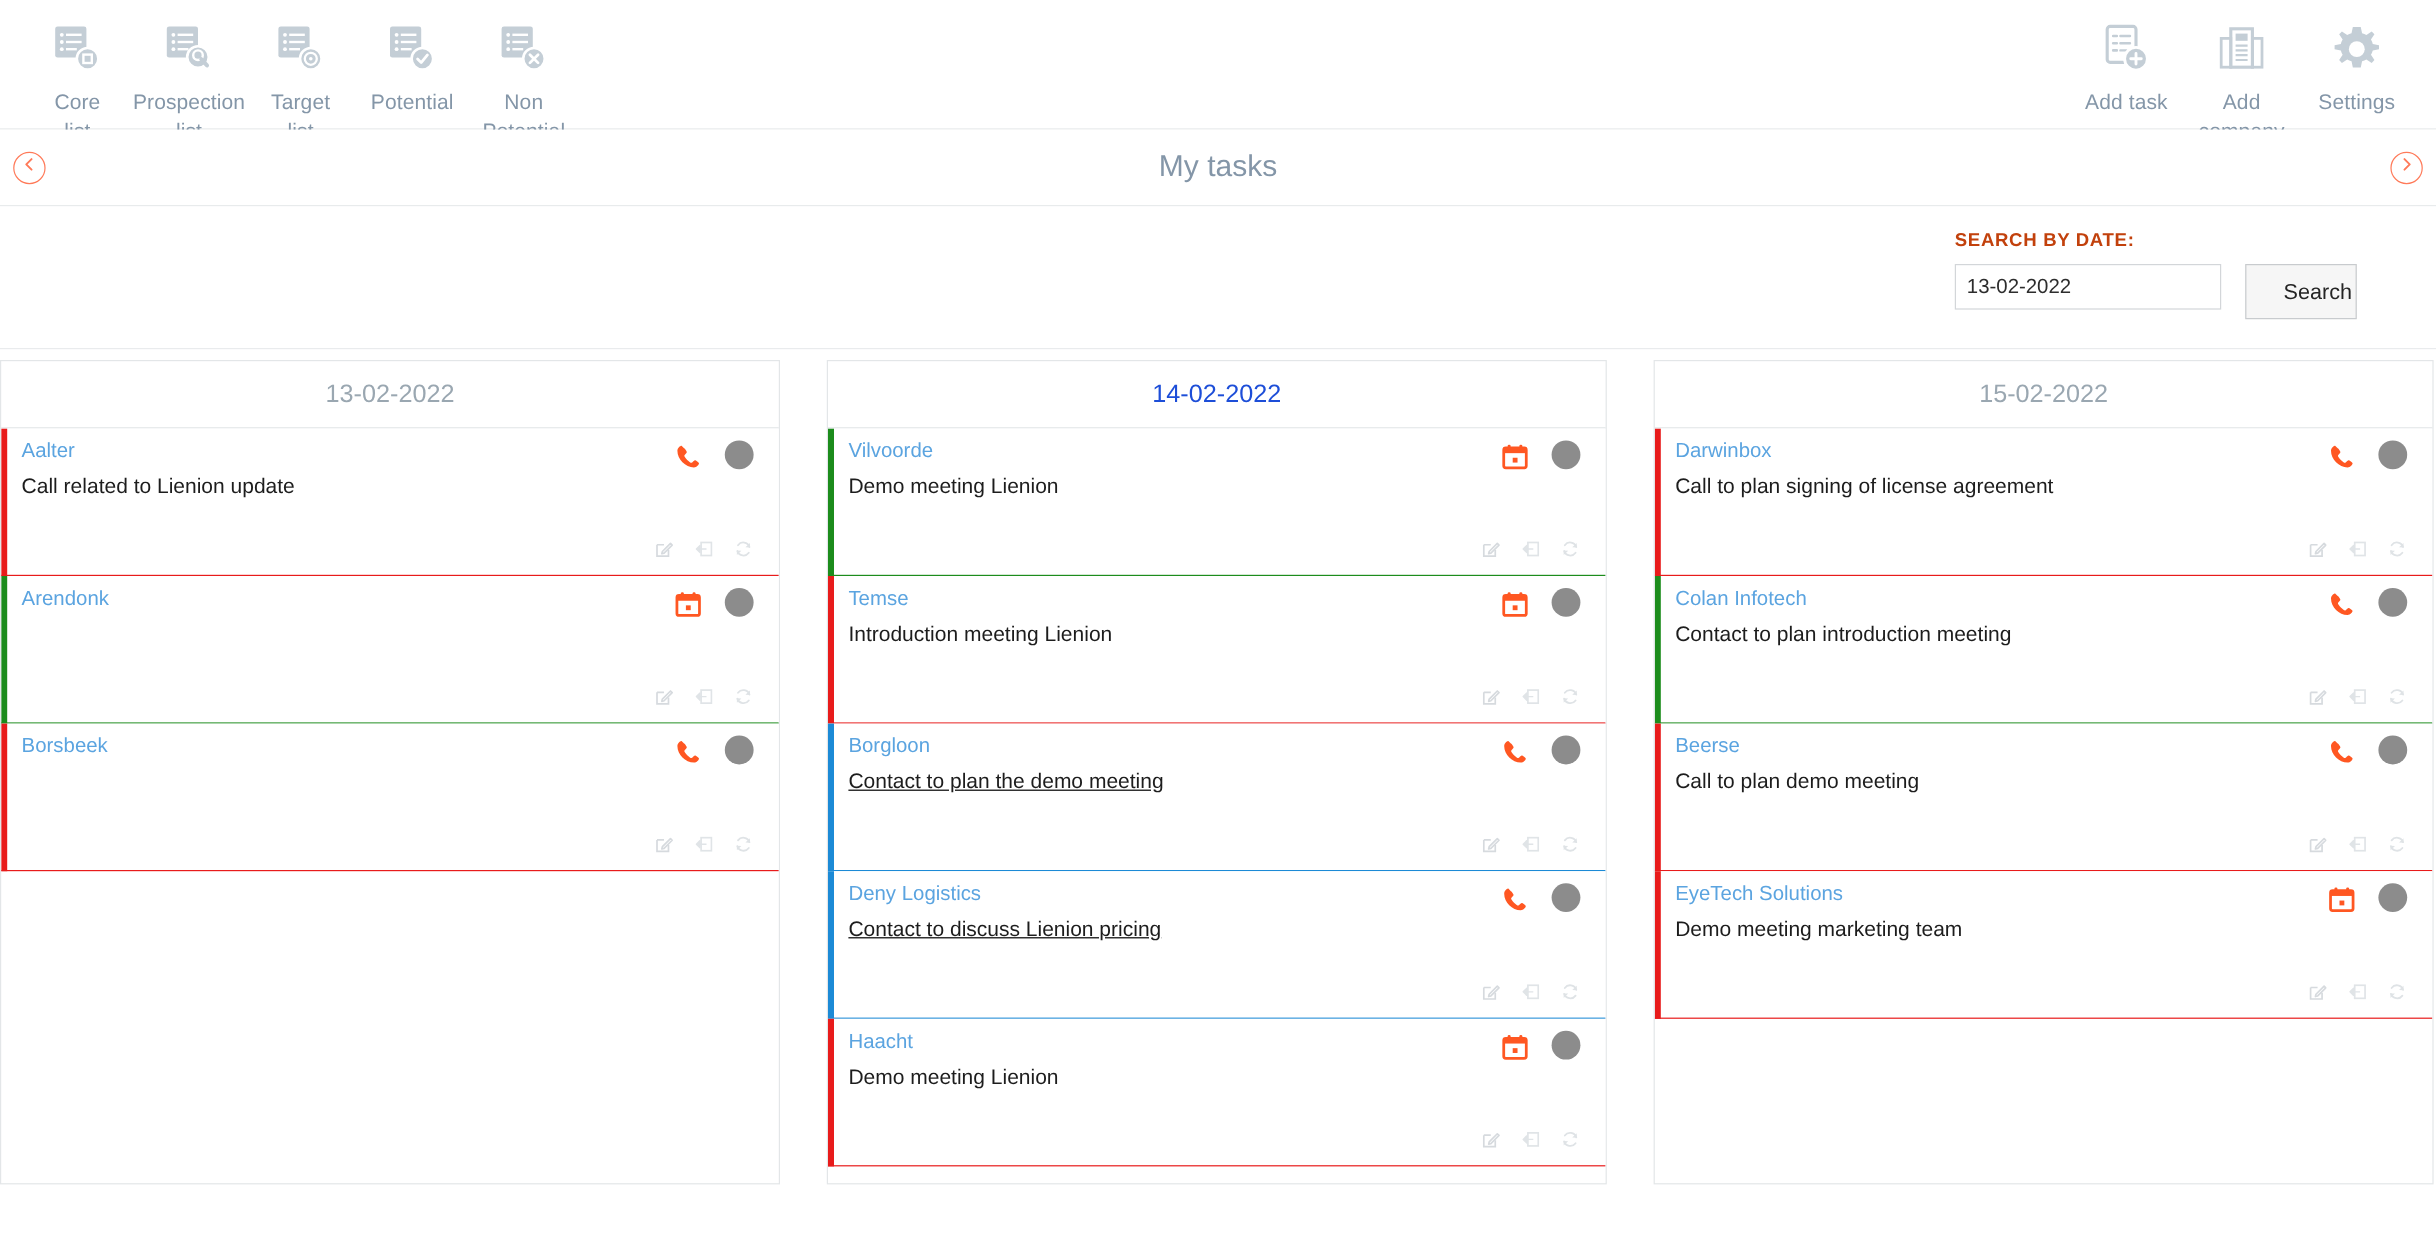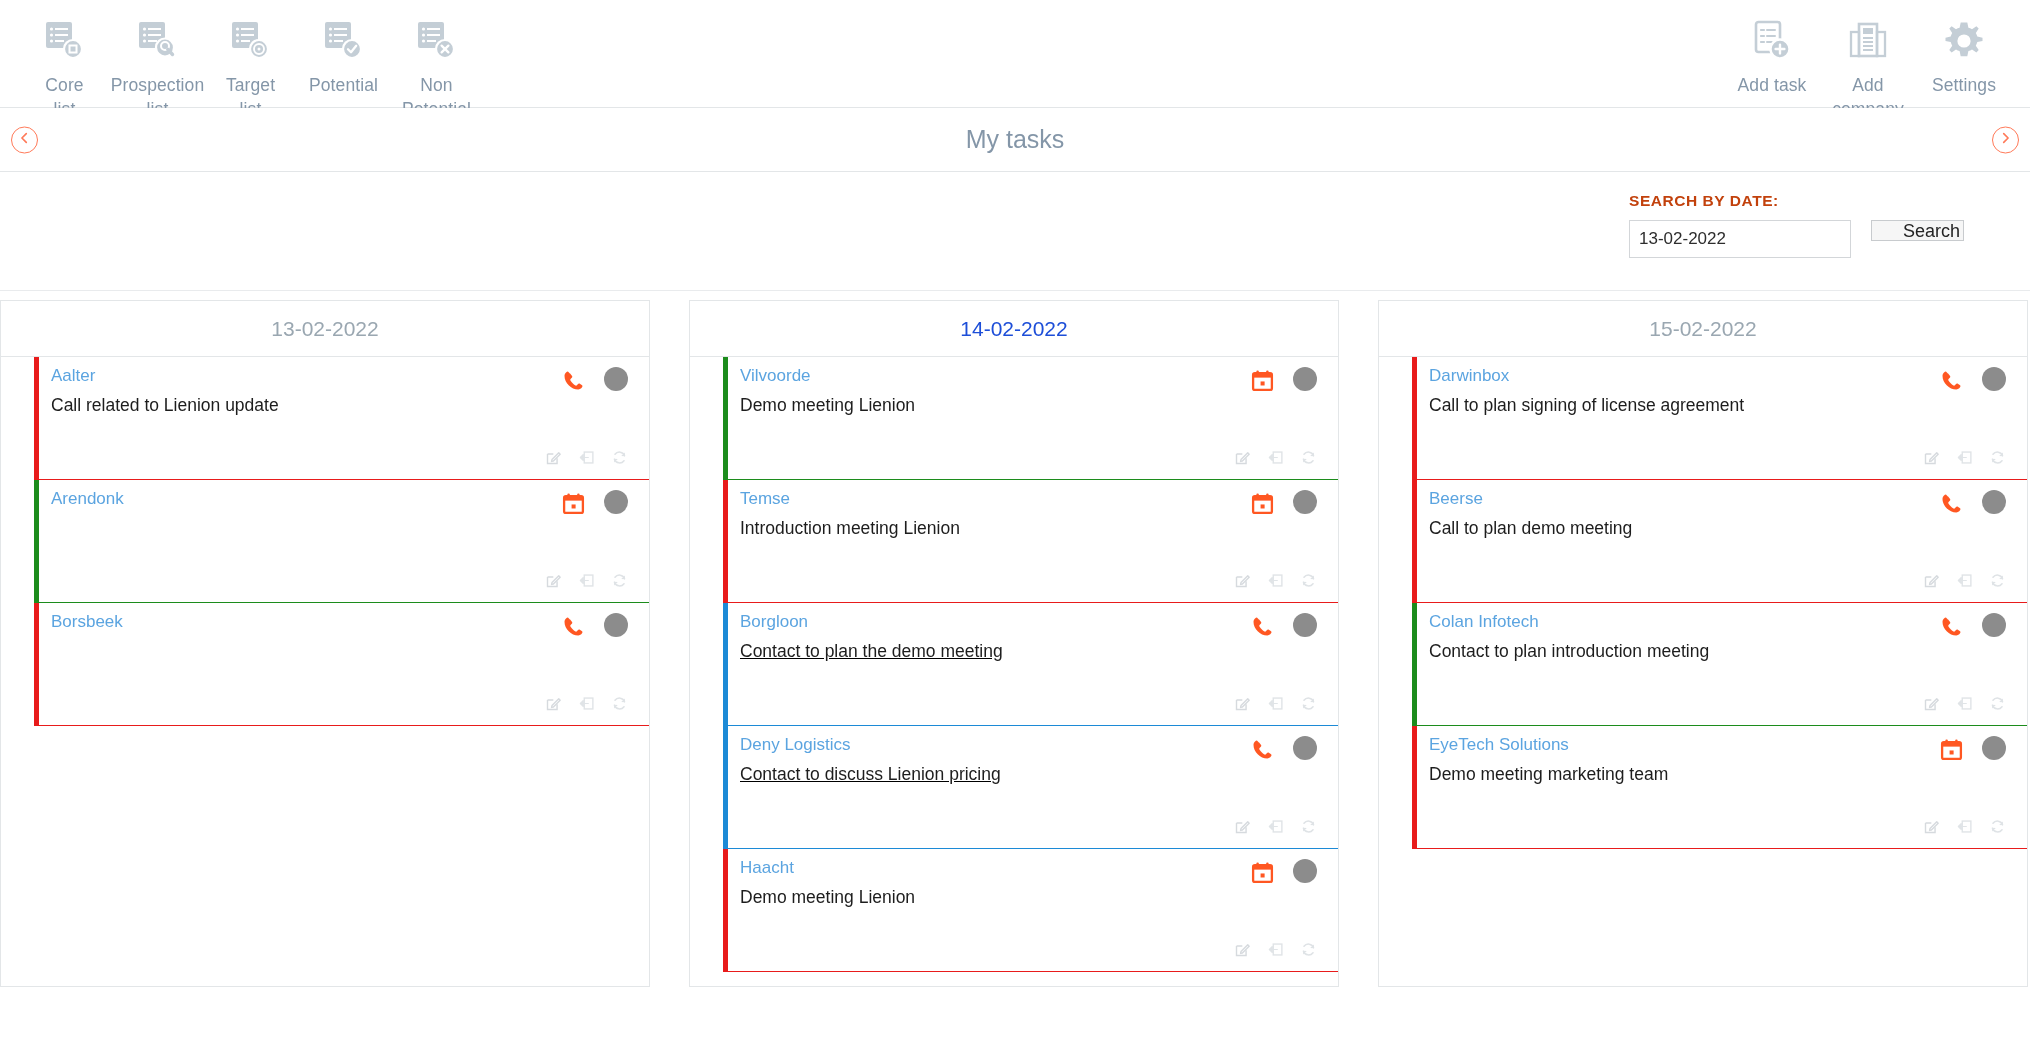--- a/index.html
+++ b/index.html
@@ -101,21 +101,21 @@
     border: 1px solid #d3d6d9;
     background: #fff;
     font-size: 17px;
     color: #2d2d2d;
     padding: 0 9px;
     font-family: "Liberation Sans", sans-serif;
     outline: none;
   }
   .search-btn {
     margin-left: 20px;
-    width: 93px; height: 21px;
+    width: 93px; height: 46px;
     border: 1px solid #c8cbce;
     background: #f6f6f6;
     font-size: 18px;
     color: #242424;
     font-family: "Liberation Sans", sans-serif;
     cursor: pointer;
     padding-left: 28px;
   }
 
   
@@ -151,21 +151,20 @@
   .col-body { flex: 1; overflow: hidden; }
 
   
   .card {
     position: relative;
     height: 123px;
     background: #fff;
     border-left: 5px solid #000000;
     border-bottom: 1.6px solid #e00000;
     padding: 9px 12px 0 12px;
-    margin-left: 33px;
   }
   .card.red    { border-left-color:#e81b1b; border-bottom-color:#e81b1b; }
   .card.green  { border-left-color:#1c8c1c; border-bottom-color:#1c8c1c; }
   .card.blue   { border-left-color:#1c8ad6; border-bottom-color:#1c8ad6;text-decoration:underline; }
 
   .card-company {
     font-size: 17px;
     color: #5ba4e0;
     line-height: 1.2;
     cursor: pointer;
@@ -624,47 +623,47 @@
             </span>
             <span class="act">
               <svg viewBox="0 0 16 16">
                 <path d="M13.4 6.2 A5.8 5.8 0 0 0 3.2 4.6" fill="none" stroke="#dfe3e6" stroke-width="1.6" stroke-linecap="round"></path>
                 <path d="M2.6 9.8 A5.8 5.8 0 0 0 12.8 11.4" fill="none" stroke="#dfe3e6" stroke-width="1.6" stroke-linecap="round"></path>
                 <path d="M13.8 2.6 L13.8 6.6 L9.8 6.4 z" fill="#dfe3e6"></path>
                 <path d="M2.2 13.4 L2.2 9.4 L6.2 9.6 z" fill="#dfe3e6"></path>
               </svg>
             </span>
           </div></div>
+        <div class="card green"><div class="card-company">Colan Infotech</div><div class="card-desc">Contact to plan introduction meeting</div><div class="card-type">
+            <svg viewBox="0 0 24 24">
+              <path d="M6.2 2.6 C5 2.6 2.6 4.6 2.6 7 c0 7.4 7 14.4 14.4 14.4 2.4 0 4.4-2.4 4.4-3.6 0-.6-2.8-2.6-3.6-2.6-.9 0-2.2 2.2-3 2.2-1.4 0-6.2-4.8-6.2-6.2 0-.8 2.2-2.1 2.2-3 0-.8-2-3.6-2.6-3.6z" fill="#ff5722"></path>
+            </svg>
+          </div><div class="card-avatar"></div><div class="card-actions">
+            <span class="act">
+              <svg viewBox="0 0 16 16">
+                <path d="M1.6 4.2 h6.2 M1.6 4.2 v10.2 h10.2 v-5.6" fill="none" stroke="#d6dade" stroke-width="1.5"></path>
+                <path d="M6.4 10.2 L13.6 3 L15.1 4.5 L7.9 11.7 L5.9 12.2 z" fill="none" stroke="#d6dade" stroke-width="1.5" stroke-linejoin="round"></path>
+              </svg>
+            </span>
+            <span class="act">
+              <svg viewBox="0 0 16 16">
+                <rect x="5.6" y="2.2" width="9.2" height="11.6" fill="none" stroke="#e0e4e7" stroke-width="1.5"></rect>
+                <path d="M10.4 8 H1.6 M4.6 4.8 L1.4 8 L4.6 11.2 z" fill="#e0e4e7" stroke="#e0e4e7" stroke-width="1.2" stroke-linejoin="round"></path>
+              </svg>
+            </span>
+            <span class="act">
+              <svg viewBox="0 0 16 16">
+                <path d="M13.4 6.2 A5.8 5.8 0 0 0 3.2 4.6" fill="none" stroke="#dfe3e6" stroke-width="1.6" stroke-linecap="round"></path>
+                <path d="M2.6 9.8 A5.8 5.8 0 0 0 12.8 11.4" fill="none" stroke="#dfe3e6" stroke-width="1.6" stroke-linecap="round"></path>
+                <path d="M13.8 2.6 L13.8 6.6 L9.8 6.4 z" fill="#dfe3e6"></path>
+                <path d="M2.2 13.4 L2.2 9.4 L6.2 9.6 z" fill="#dfe3e6"></path>
+              </svg>
+            </span>
+          </div></div>
         <div class="card red"><div class="card-company">Beerse</div><div class="card-desc">Call to plan demo meeting</div><div class="card-type">
-            <svg viewBox="0 0 24 24">
-              <path d="M6.2 2.6 C5 2.6 2.6 4.6 2.6 7 c0 7.4 7 14.4 14.4 14.4 2.4 0 4.4-2.4 4.4-3.6 0-.6-2.8-2.6-3.6-2.6-.9 0-2.2 2.2-3 2.2-1.4 0-6.2-4.8-6.2-6.2 0-.8 2.2-2.1 2.2-3 0-.8-2-3.6-2.6-3.6z" fill="#ff5722"></path>
-            </svg>
-          </div><div class="card-avatar"></div><div class="card-actions">
-            <span class="act">
-              <svg viewBox="0 0 16 16">
-                <path d="M1.6 4.2 h6.2 M1.6 4.2 v10.2 h10.2 v-5.6" fill="none" stroke="#d6dade" stroke-width="1.5"></path>
-                <path d="M6.4 10.2 L13.6 3 L15.1 4.5 L7.9 11.7 L5.9 12.2 z" fill="none" stroke="#d6dade" stroke-width="1.5" stroke-linejoin="round"></path>
-              </svg>
-            </span>
-            <span class="act">
-              <svg viewBox="0 0 16 16">
-                <rect x="5.6" y="2.2" width="9.2" height="11.6" fill="none" stroke="#e0e4e7" stroke-width="1.5"></rect>
-                <path d="M10.4 8 H1.6 M4.6 4.8 L1.4 8 L4.6 11.2 z" fill="#e0e4e7" stroke="#e0e4e7" stroke-width="1.2" stroke-linejoin="round"></path>
-              </svg>
-            </span>
-            <span class="act">
-              <svg viewBox="0 0 16 16">
-                <path d="M13.4 6.2 A5.8 5.8 0 0 0 3.2 4.6" fill="none" stroke="#dfe3e6" stroke-width="1.6" stroke-linecap="round"></path>
-                <path d="M2.6 9.8 A5.8 5.8 0 0 0 12.8 11.4" fill="none" stroke="#dfe3e6" stroke-width="1.6" stroke-linecap="round"></path>
-                <path d="M13.8 2.6 L13.8 6.6 L9.8 6.4 z" fill="#dfe3e6"></path>
-                <path d="M2.2 13.4 L2.2 9.4 L6.2 9.6 z" fill="#dfe3e6"></path>
-              </svg>
-            </span>
-          </div></div>
-        <div class="card green"><div class="card-company">Colan Infotech</div><div class="card-desc">Contact to plan introduction meeting</div><div class="card-type">
             <svg viewBox="0 0 24 24">
               <path d="M6.2 2.6 C5 2.6 2.6 4.6 2.6 7 c0 7.4 7 14.4 14.4 14.4 2.4 0 4.4-2.4 4.4-3.6 0-.6-2.8-2.6-3.6-2.6-.9 0-2.2 2.2-3 2.2-1.4 0-6.2-4.8-6.2-6.2 0-.8 2.2-2.1 2.2-3 0-.8-2-3.6-2.6-3.6z" fill="#ff5722"></path>
             </svg>
           </div><div class="card-avatar"></div><div class="card-actions">
             <span class="act">
               <svg viewBox="0 0 16 16">
                 <path d="M1.6 4.2 h6.2 M1.6 4.2 v10.2 h10.2 v-5.6" fill="none" stroke="#d6dade" stroke-width="1.5"></path>
                 <path d="M6.4 10.2 L13.6 3 L15.1 4.5 L7.9 11.7 L5.9 12.2 z" fill="none" stroke="#d6dade" stroke-width="1.5" stroke-linejoin="round"></path>
               </svg>
             </span>

